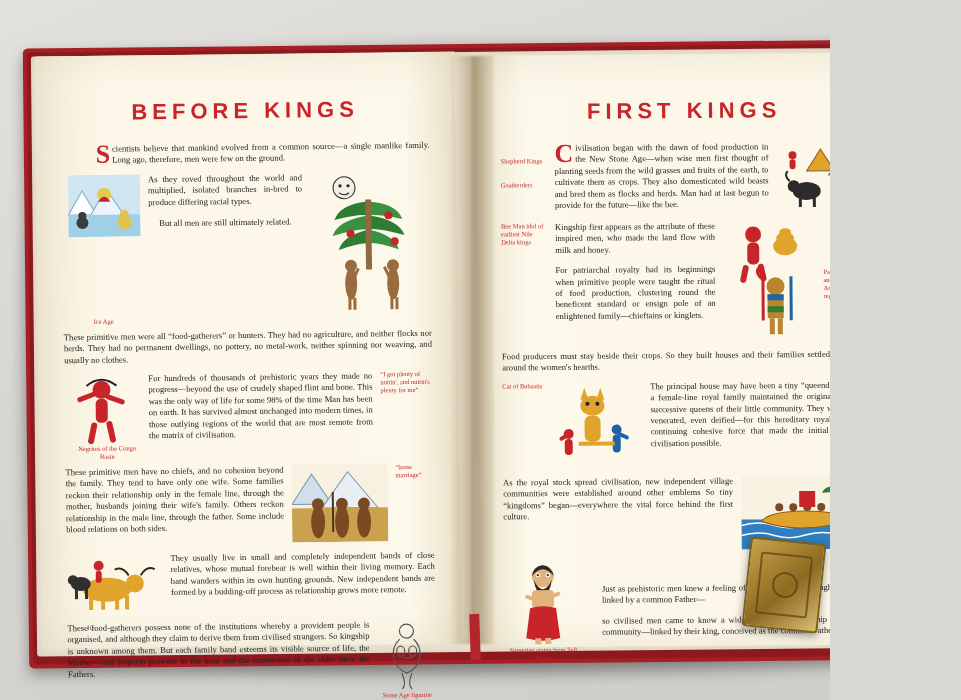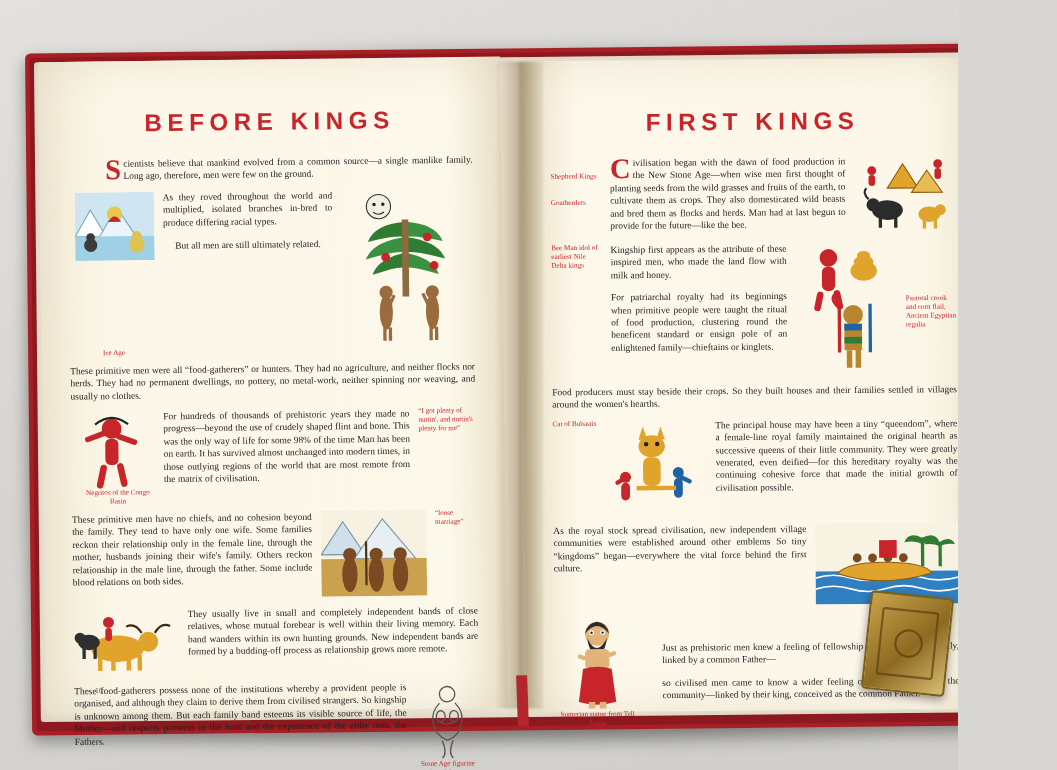--- a/index.html
+++ b/index.html
@@ -2,21 +2,21 @@
 <html><head>
 <meta charset="utf-8">
 <style>
   html,body{margin:0;padding:0;}
   body{
     width:961px;height:700px;overflow:hidden;
     background:#d8d7d3;
     font-family:"Liberation Serif", serif;
   }
   #scene{position:relative;width:830px;height:700px;overflow:hidden;
-    background:linear-gradient(160deg,#e2e1dd 0%,#d6d5d1 45%,#cfcecA 100%);padding-left:41px;}
+    background:linear-gradient(160deg,#e2e1dd 0%,#d6d5d1 45%,#cfcecA 100%);}
 
   
   .book-shadow{position:absolute;left:18px;top:38px;width:905px;height:640px;
     background:radial-gradient(ellipse at 50% 55%, rgba(0,0,0,.30) 0%, rgba(0,0,0,.13) 55%, rgba(0,0,0,0) 78%);
     filter:blur(6px);}
 
   
   .cover{position:absolute;left:26px;top:44px;width:880px;height:620px;
     background:#a61f25;border-radius:5px 8px 8px 5px;
     box-shadow:0 6px 14px rgba(0,0,0,.35);

